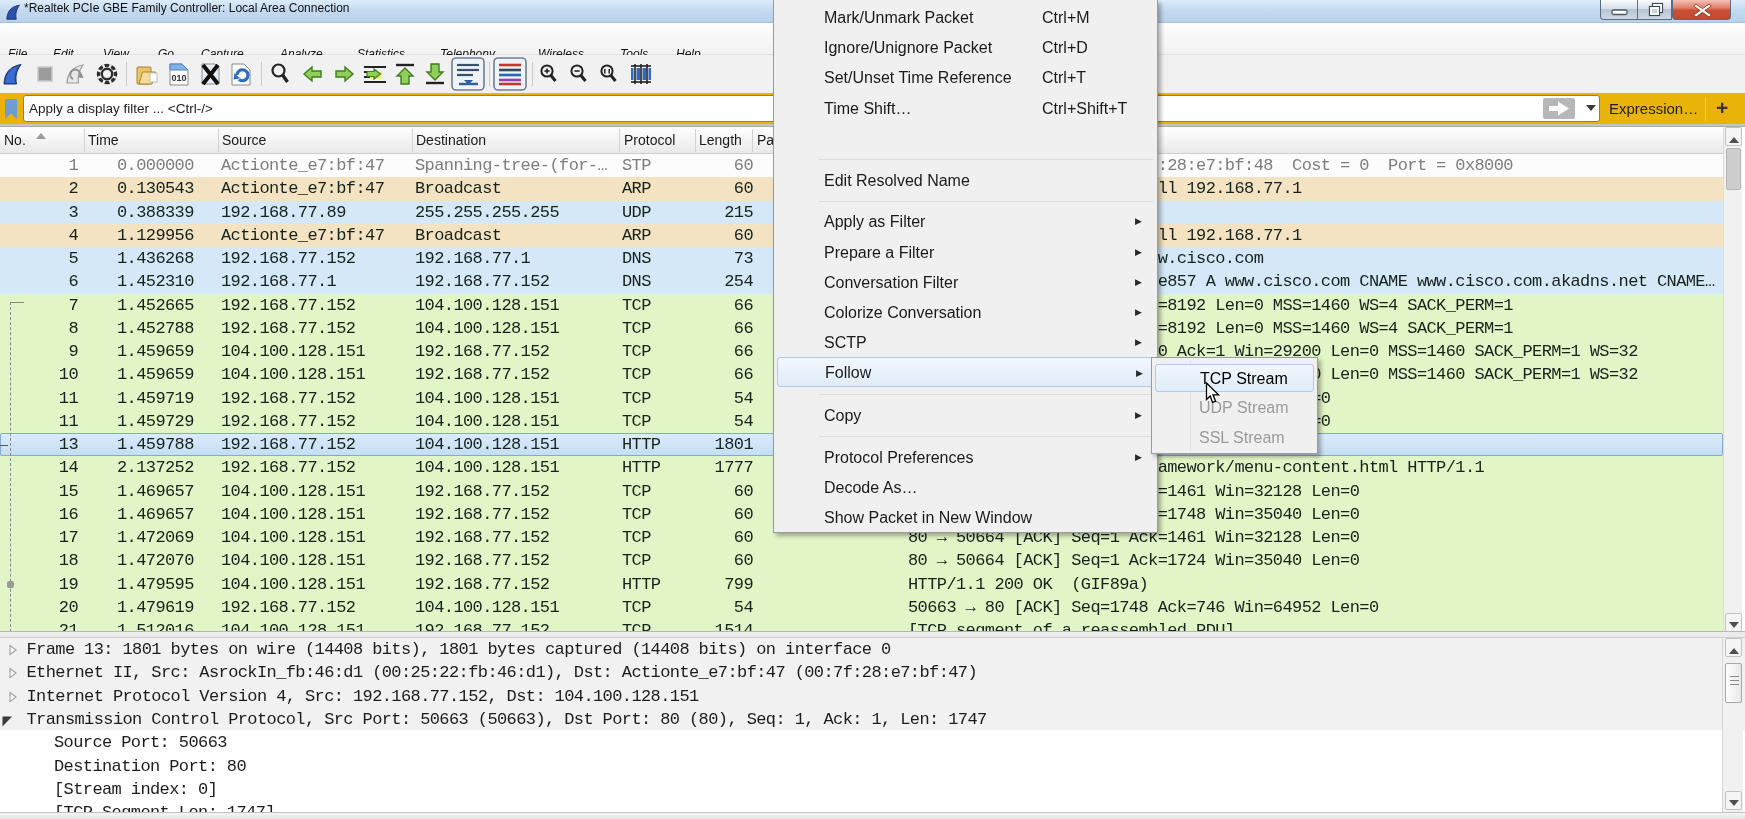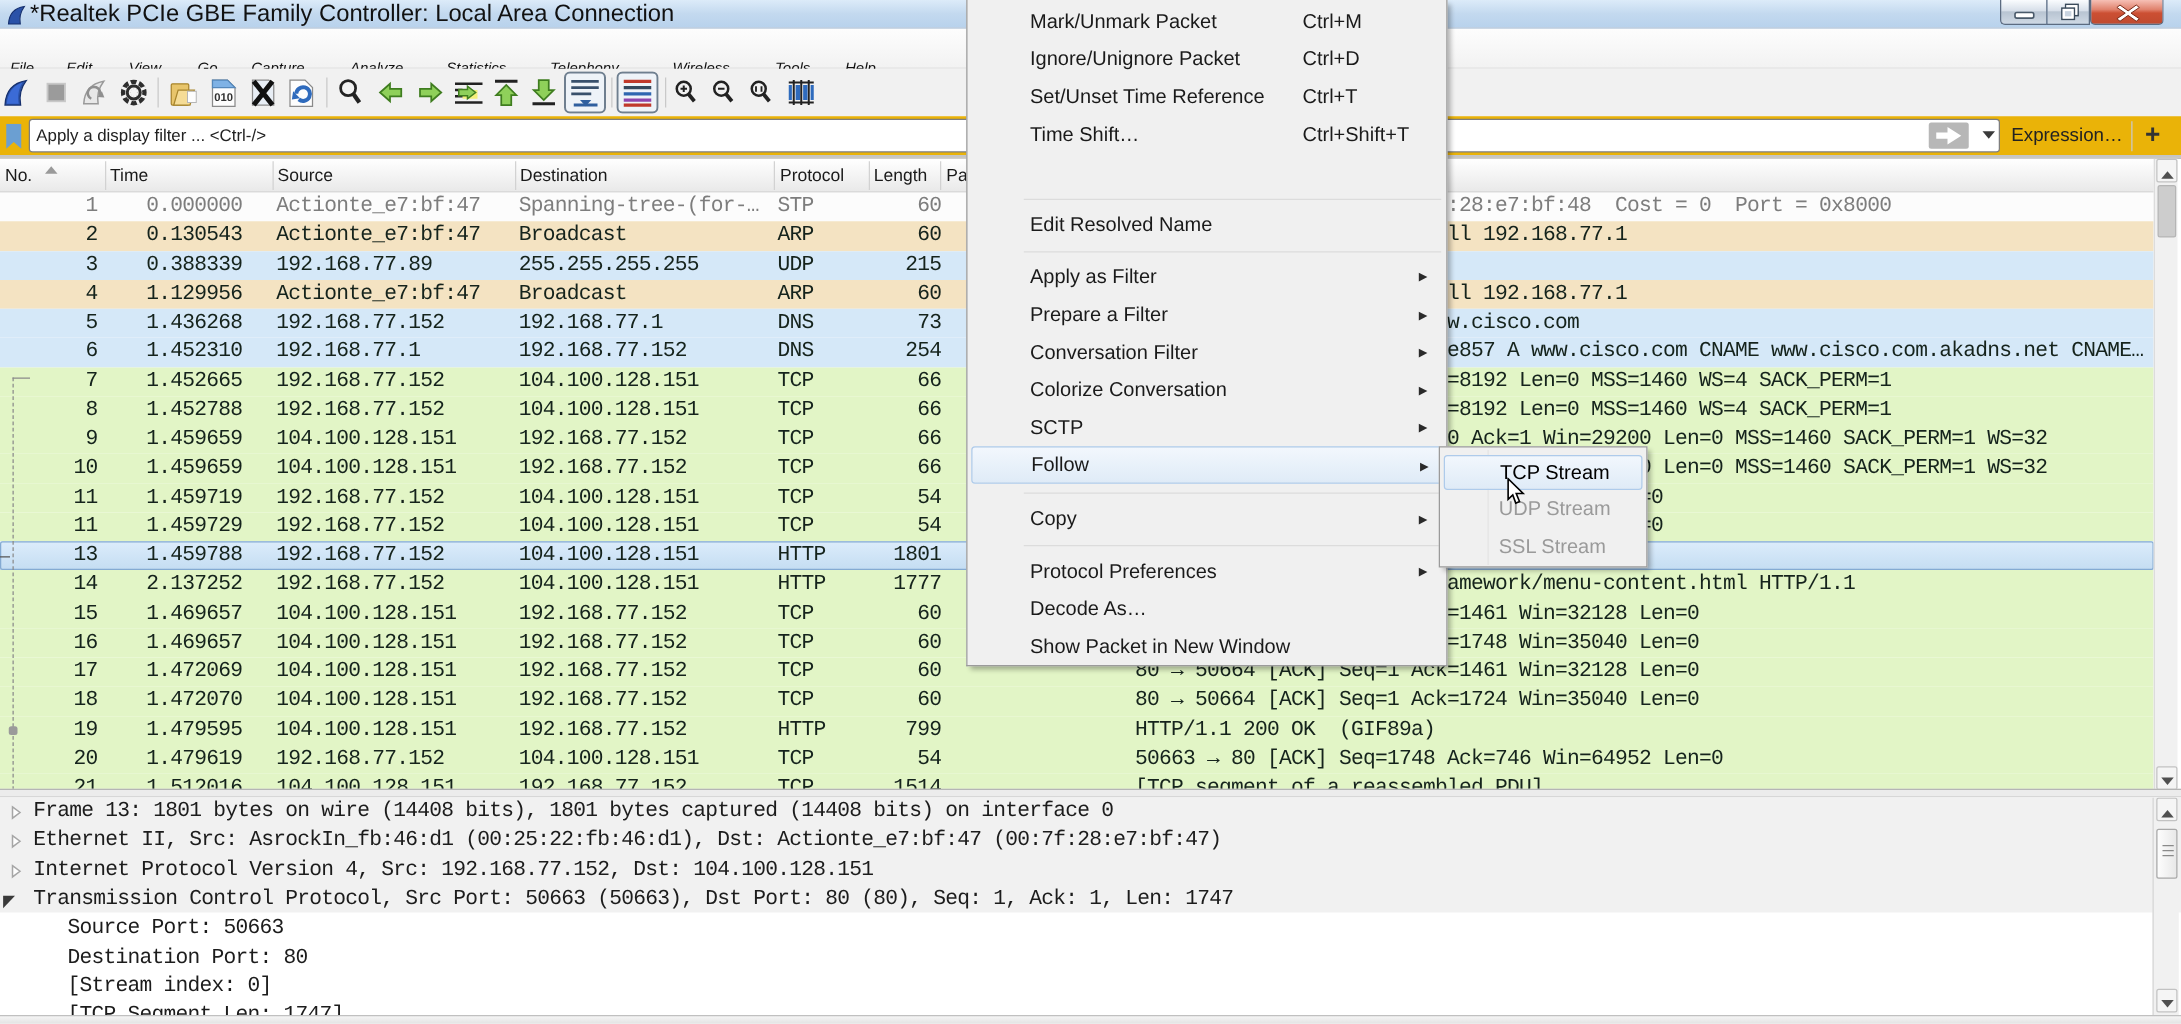--- a/index.html
+++ b/index.html
@@ -2,21 +2,21 @@
 <html><head><meta charset="utf-8">
 <style>
 * { margin:0; padding:0; box-sizing:border-box; }
 html,body { width:1745px; height:819px; overflow:hidden; }
 body { font-family:"Liberation Sans", sans-serif; position:relative; background:#f0f0f0; }
 #win { position:absolute; inset:0; }
 
 
 #title { position:absolute; left:0; top:0; width:1745px; height:23px;
   background:linear-gradient(180deg,#dcebf9 0%,#c3d9ef 50%,#b8d2ec 100%); border-bottom:1px solid #a8bed6; }
-#title .ttext { position:absolute; left:24px; top:1px; font-size:19px; color:#111; }
+#title .ttext { position:absolute; left:24px; top:1px; font-size:12px; color:#111; }
 .winbtn { position:absolute; top:0; height:20px; border:1px solid #5c6b80; border-top:none;
   border-radius:0 0 4px 4px; }
 #btnmin { left:1600px; width:37px; background:linear-gradient(180deg,#fafcfe 0%,#d7dfe9 45%,#b8c4d2 50%,#cfd9e4 100%); border-radius:0 0 0 4px; border-right:none;}
 #btnmax { left:1637px; width:35px; background:linear-gradient(180deg,#fafcfe 0%,#d7dfe9 45%,#b8c4d2 50%,#cfd9e4 100%); border-radius:0; }
 #btnclose { left:1672px; width:59px; background:linear-gradient(180deg,#f6c0b5 0%,#e0826d 40%,#cc4f33 55%,#c04a2f 100%); }
 
 
 #menubar { position:absolute; left:0; top:23px; width:1745px; height:32px;
   background:linear-gradient(180deg,#fdfdfd,#f2f2f2); border-bottom:1px solid #e2e2e2; }
 .mb { position:absolute; top:24px; font-size:12px; color:#111;font-style:italic; }

